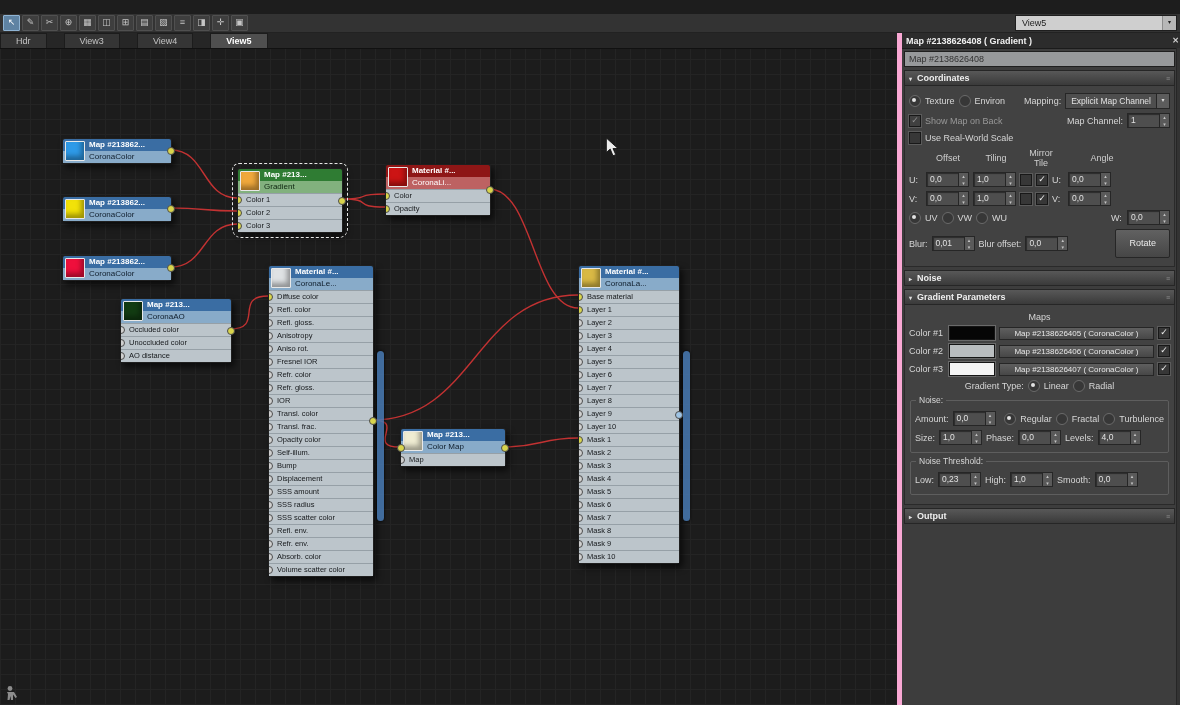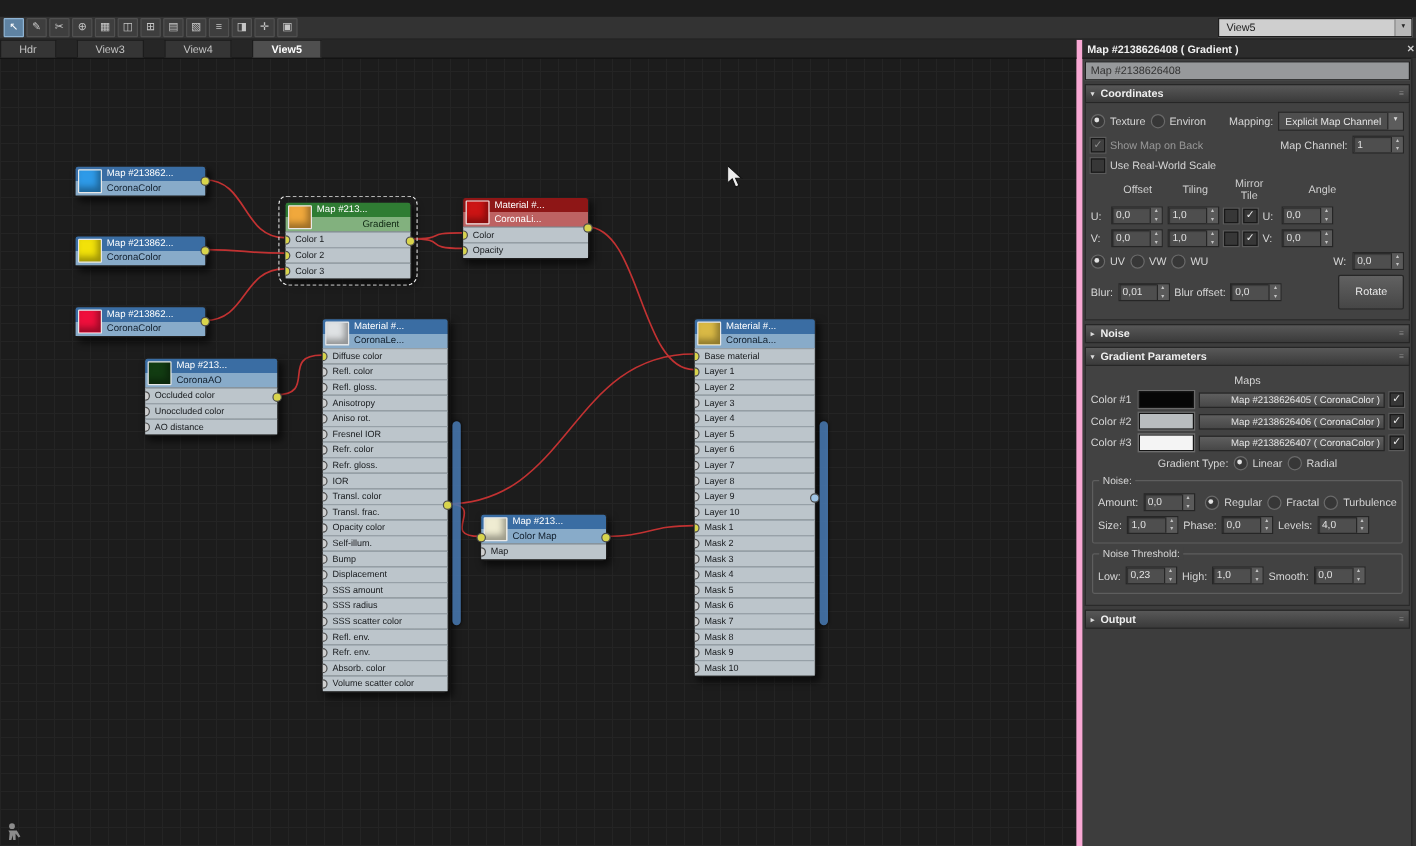--- a/index.html
+++ b/index.html
@@ -36,21 +36,21 @@
   .canvas{position:absolute;top:48px;left:0;width:897px;height:657px;background:#1c1c1c;overflow:hidden;
           background-image:repeating-linear-gradient(0deg,#242424 0 1px,transparent 1px 15px),
                            repeating-linear-gradient(90deg,#242424 0 1px,transparent 1px 15px)}
   #wires{position:absolute;left:0;top:0}
   .wire{fill:none;stroke:#c23232;stroke-width:1.4px}
 
   .node{position:absolute;box-shadow:3px 4px 6px rgba(0,0,0,.6);border:1px solid #1f1f1f;
         border-radius:2px 2px 4px 4px;z-index:5}
   .node.selected{outline:1px dashed #e6e6e6;outline-offset:4px}
   .node-head{position:relative;padding-left:26px;border-radius:2px 2px 0 0;overflow:hidden}
-  .nh1{height:12px;line-height:12px;font-size:8px;font-weight:normal;color:#fff;white-space:nowrap;overflow:hidden}
+  .nh1{height:12px;line-height:12px;font-size:8px;font-weight:bold;color:#fff;white-space:nowrap;overflow:hidden}
   .nh2{height:12px;line-height:12px;font-size:8px;white-space:nowrap;overflow:hidden}
   .swatch{position:absolute;left:2px;top:2px;width:20px;height:20px;border:1px solid #e8e8e8;box-sizing:border-box;
           box-shadow:inset -3px -4px 5px rgba(0,0,0,.35);border-radius:1px}
   .slot{position:relative;height:13px;line-height:12px;font-size:7.5px;color:#16191c;background:#bcc5cb;
         border-top:1px solid #96a0a7;padding-left:8px;white-space:nowrap;overflow:hidden;box-sizing:border-box}
   .slot:last-child{border-radius:0 0 4px 4px}
   .sock{position:absolute;width:6px;height:6px;border-radius:50%;background:#cfcfcf;border:1px solid #4c4c4c;
         box-sizing:content-box;z-index:6}
   .slot .sock{left:-4px;top:2px}
   .sock.on{background:#d8d44c}
@@ -103,21 +103,21 @@
            line-height:12px;text-align:center;color:#ddd}
 
   .btn{height:29px;padding:0 13px;background:linear-gradient(#616161,#464646);border:1px solid #262626;
        border-radius:2px;color:#eaeaea;font-size:9px;line-height:13px}
 
   .group{position:relative;border:1px solid #5e5e5e;border-radius:2px;margin:8px 1px 5px;padding:6px 4px 3px}
   .gtitle{position:absolute;top:-6px;left:5px;background:#424242;padding:0 3px;font-size:8.5px;color:#d6d6d6}
 
   .gswatch{width:44px;height:12px;border:1px solid #151515;box-shadow:0 0 0 1px #6a6a6a;flex:none}
   .gbtn{flex:1;height:13px;background:linear-gradient(#5f5f5f,#474747);border:1px solid #262626;font-size:8px;
-        color:#e6e6e6;text-align:right;padding:0 3px;line-height:12px;white-space:nowrap;overflow:hidden}
+        color:#e6e6e6;text-align:center;padding:0 3px;line-height:12px;white-space:nowrap;overflow:hidden}
   .colhead{color:#cfcfcf;margin:2px 0 0}
 </style>
 </head>
 <body>
 
 <div class="app">
 
 
   <div class="toolbar">
     <div id="tools">
@@ -183,21 +183,21 @@
             <div class="swatch" style="background: rgb(239, 15, 60);"></div>
             <div class="nh1">Map #213862...</div>
             <div class="nh2" style="color: rgb(15, 29, 43);">CoronaColor</div>
           </div>
           <span class="sock outsock on" style="top: 8px;"></span>
         </div>
         <div class="node selected" style="left: 237px; top: 120px; width: 104px;">
           <div class="node-head" style="background: linear-gradient(rgb(47, 124, 51) 0px, rgb(47, 124, 51) 12px, rgb(130, 177, 126) 12px, rgb(130, 177, 126) 24px);">
             <div class="swatch" style="background: rgb(240, 168, 60);"></div>
             <div class="nh1">Map #213...</div>
-            <div class="nh2" style="color: rgb(14, 38, 17); margin-left: 38px;">Gradient</div>
+            <div class="nh2" style="color: rgb(14, 38, 17);">Gradient</div>
           </div>
           <div class="slot">Color 1<span class="sock on"></span></div>
           <div class="slot">Color 2<span class="sock on"></span></div>
           <div class="slot">Color 3<span class="sock on"></span></div>
           <span class="sock outsock on" style="top: 27.5px;"></span>
         </div>
         <div class="node" style="left: 120px; top: 250px; width: 110px;">
           <div class="node-head" style="background: linear-gradient(rgb(58, 109, 163) 0px, rgb(58, 109, 163) 12px, rgb(136, 171, 201) 12px, rgb(136, 171, 201) 24px);">
             <div class="swatch" style="background: rgb(18, 60, 18);"></div>
             <div class="nh1">Map #213...</div>

